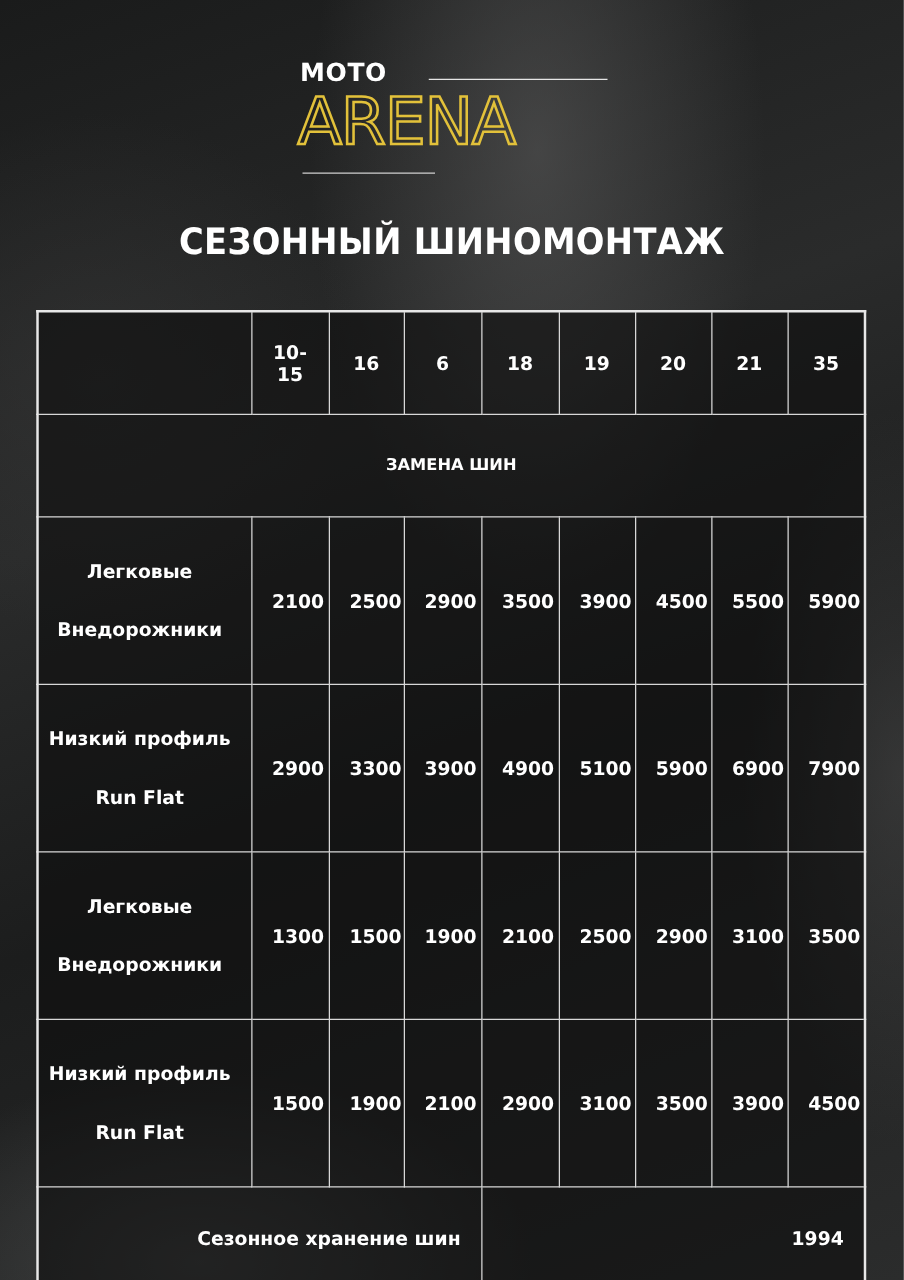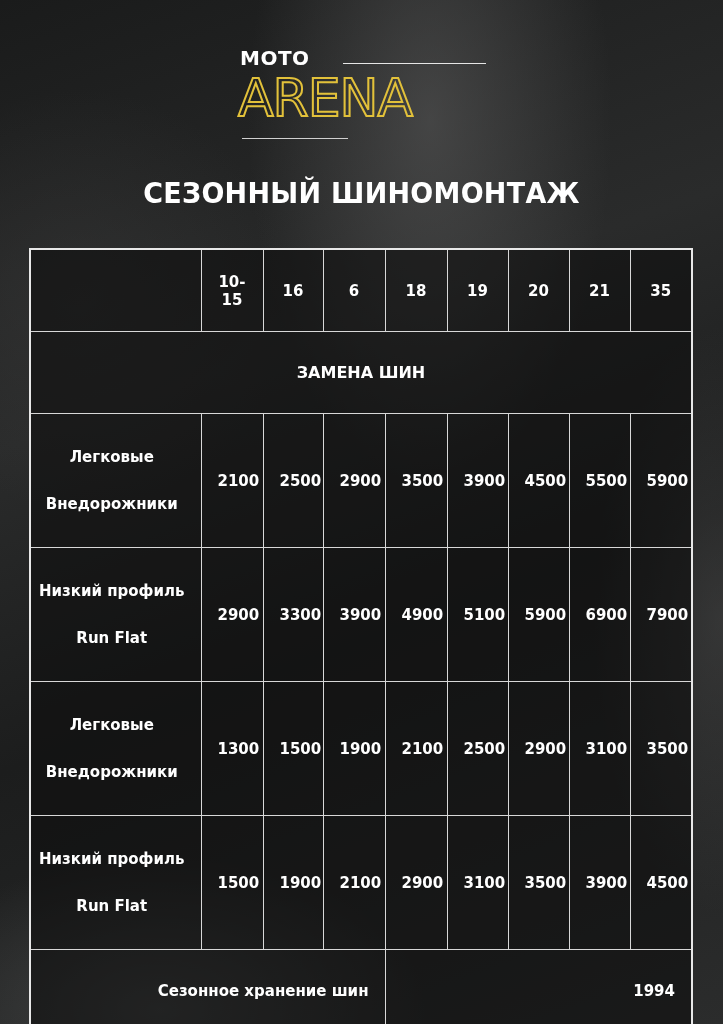--- a/index.html
+++ b/index.html
@@ -40,21 +40,21 @@
       position: absolute; left: 29px; top: 248px; width: 662px;
       border-collapse: collapse; table-layout: fixed;
       background: rgba(14,14,14,0.62);
       border: 2px solid #e8e8e8;
     }
     table.price td {
       border: 1.5px solid #d8d8d8; padding: 16px; text-align: center; vertical-align: middle;
       font-family: "DejaVu Sans", sans-serif; font-weight: bold; font-size: 15px; color: #ffffff;
     }
     tr.h-head td { height: 49px; }
-    tr.h-section td { height: 49px; font-size: 16px; margin-left: 30px; }
+    tr.h-section td { height: 49px; font-size: 13px; margin-left: 30px; }
     tr.h-data td { height: 101px; }
     tr.h-store td { height: 49px; text-align: right; }
     tr.h-note td { height: 49px; font-size: 14.5px; }
     td.label {
       text-align: left; padding-left: 8px !important;
       font-weight: bold; font-size: 15px !important;
       line-height: 47px;
     }
     td.label span { display: block; }
   </style>

